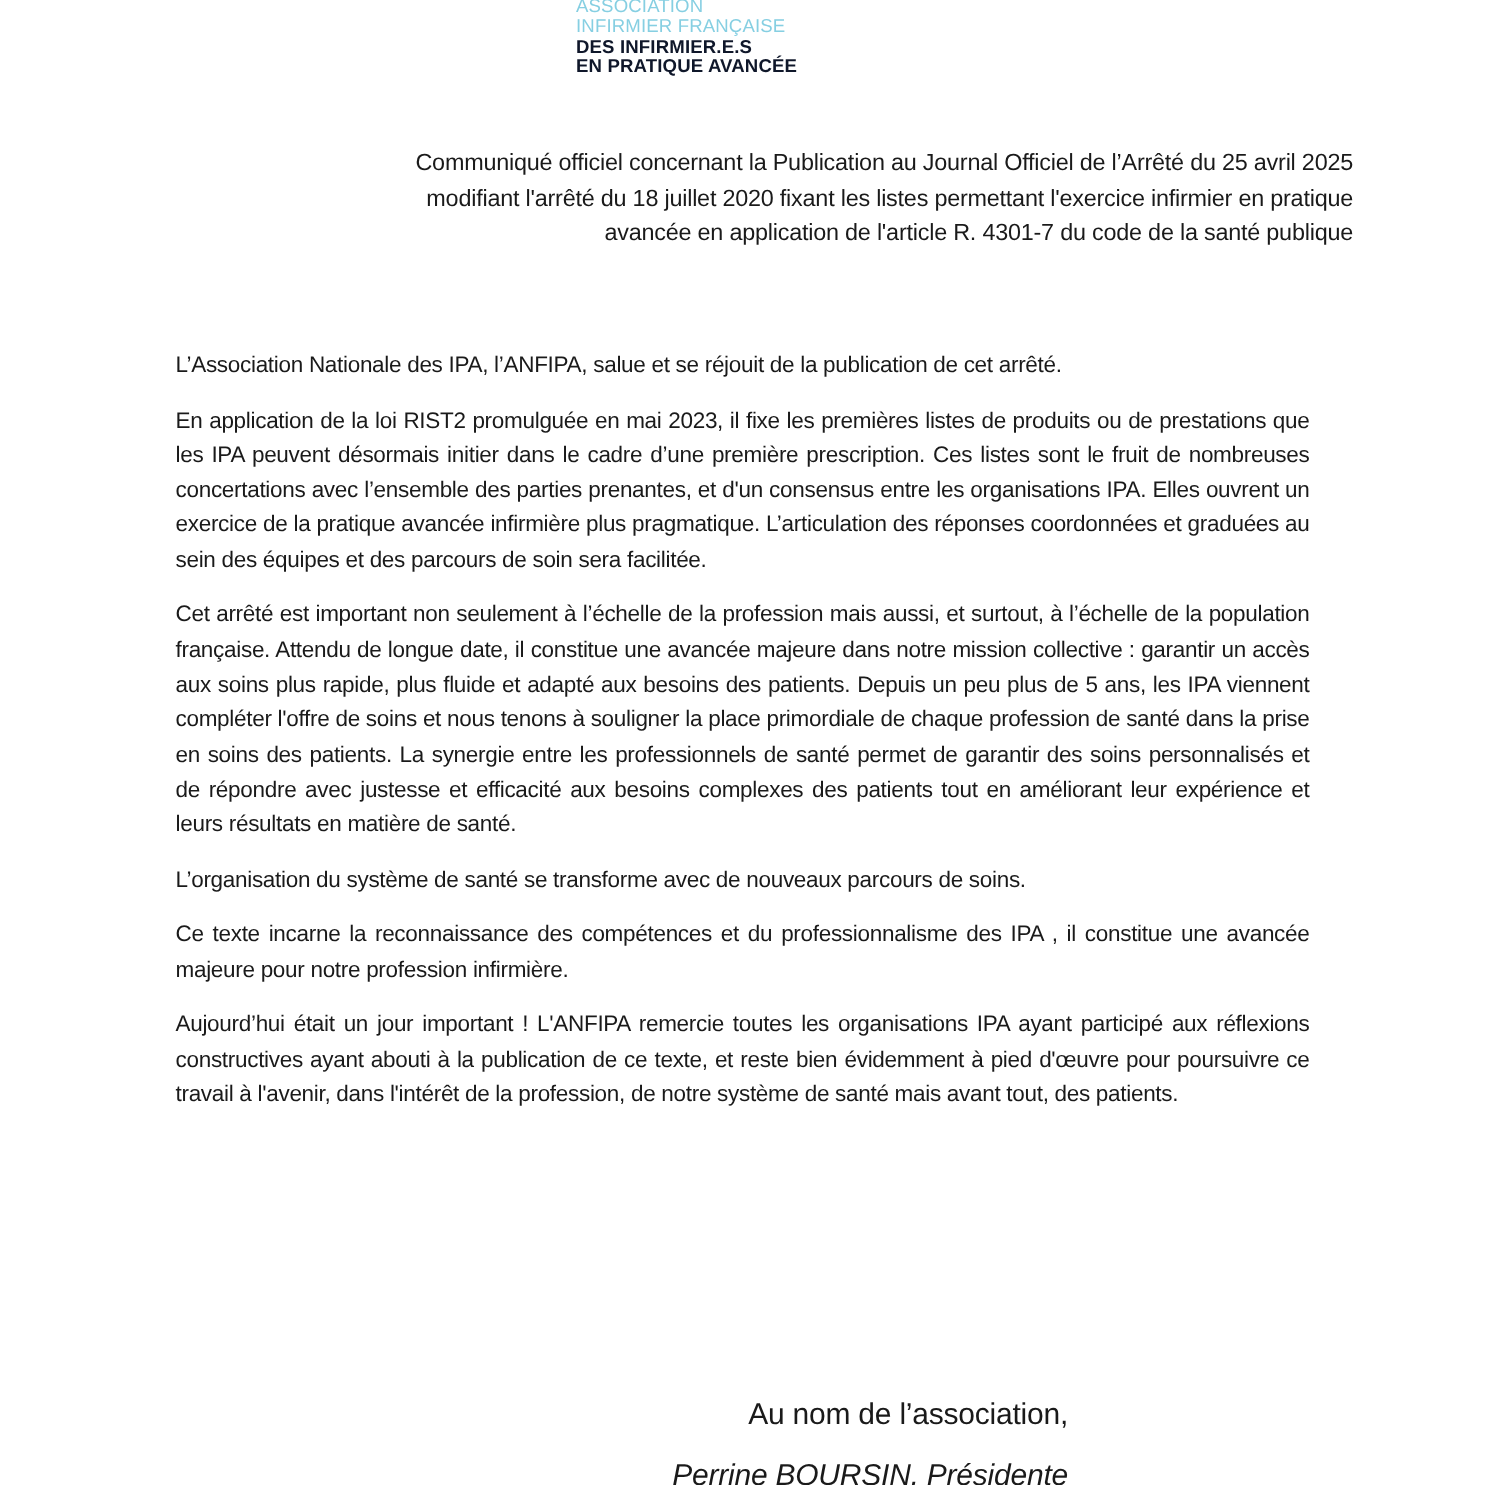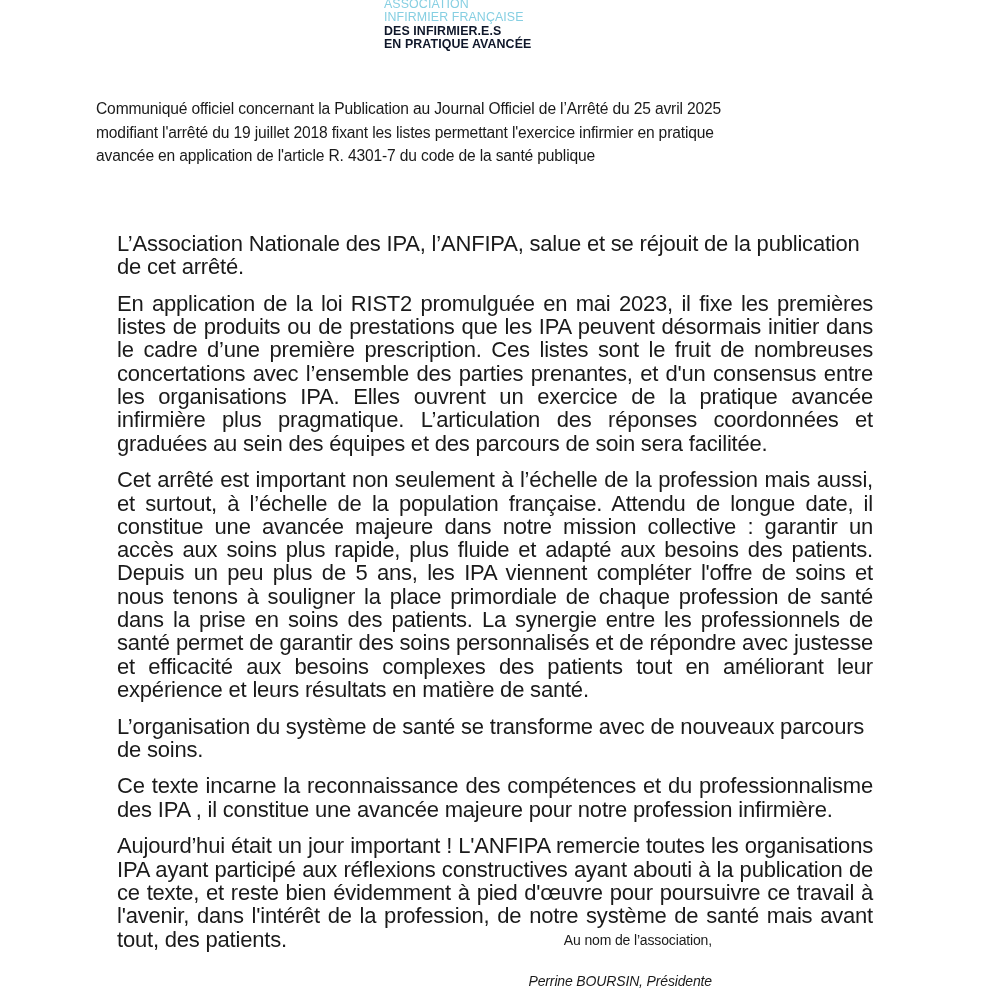--- a/index.html
+++ b/index.html
@@ -36,69 +36,69 @@
     white-space: nowrap;
   }
   .logo .bold {
     color: #0f172a;
     font-weight: bold;
     display: block;
     white-space: nowrap;
   }
   .title {
     position: absolute;
-    left: 96px;
+    left: 112px;
     width: 790px;
     top: 97px;
-    text-align: left;
+    text-align: right;
     font-size: 15.6px;
     line-height: 23.6px;
     letter-spacing: -0.15px;
   }
   .title span { display: block; white-space: nowrap; }
   .body {
     position: absolute;
     left: 117px;
     top: 232px;
     width: 756px;
-    font-size: 22px;
+    font-size: 15px;
     line-height: 23.3px;
     letter-spacing: -0.2px;
   }
   .body p {
     margin: 0 0 13.3px 0;
     text-align: justify;
   }
   .body p.left { text-align: left; }
   .sig {
     position: absolute;
     right: 118px;
     text-align: right;
-    font-size: 14px;
+    font-size: 20px;
     white-space: nowrap;
     letter-spacing: -0.15px;
   }
   .sig1 { top: 932px; }
   .sig2 { top: 973px; font-style: italic; }
 </style>
 </head>
 <body>
 
 <div class="page">
 
   <div class="logo">
     <span class="light">ASSOCIATION</span>
     <span class="light">INFIRMIER FRANÇAISE</span>
     <span class="bold">DES INFIRMIER.E.S</span>
     <span class="bold">EN PRATIQUE AVANCÉE</span>
   </div>
 
   <div class="title">
     <span>Communiqué officiel concernant la Publication au Journal Officiel de l’Arrêté du 25 avril 2025</span>
-    <span>modifiant l'arrêté du 19 juillet 2018 fixant les listes permettant l'exercice infirmier en pratique</span>
+    <span>modifiant l'arrêté du 18 juillet 2020 fixant les listes permettant l'exercice infirmier en pratique</span>
     <span>avancée en application de l'article R. 4301-7 du code de la santé publique</span>
   </div>
 
   <div class="body">
     <p class="left">L’Association Nationale des IPA, l’ANFIPA, salue et se réjouit de la publication de cet arrêté.</p>
     <p>En application de la loi RIST2 promulguée en mai 2023, il fixe les premières listes de produits ou de prestations que les IPA peuvent désormais initier dans le cadre d’une première prescription. Ces listes sont le fruit de nombreuses concertations avec l’ensemble des parties prenantes, et d'un consensus entre les organisations IPA. Elles ouvrent un exercice de la pratique avancée infirmière plus pragmatique. L’articulation des réponses coordonnées et graduées au sein des équipes et des parcours de soin sera facilitée.</p>
     <p>Cet arrêté est important non seulement à l’échelle de la profession mais aussi, et surtout, à l’échelle de la population française. Attendu de longue date, il constitue une avancée majeure dans notre mission collective : garantir un accès aux soins plus rapide, plus fluide et adapté aux besoins des patients. Depuis un peu plus de 5 ans, les IPA viennent compléter l'offre de soins et nous tenons à souligner la place primordiale de chaque profession de santé dans la prise en soins des patients. La synergie entre les professionnels de santé permet de garantir des soins personnalisés et de répondre avec justesse et efficacité aux besoins complexes des patients tout en améliorant leur expérience et leurs résultats en matière de santé.</p>
     <p class="left">L’organisation du système de santé se transforme avec de nouveaux parcours de soins.</p>
     <p>Ce texte incarne la reconnaissance des compétences et du professionnalisme des IPA , il constitue une avancée majeure pour notre profession infirmière.</p>
     <p>Aujourd’hui était un jour important ! L'ANFIPA remercie toutes les organisations IPA ayant participé aux réflexions constructives ayant abouti à la publication de ce texte, et reste bien évidemment à pied d'œuvre pour poursuivre ce travail à l'avenir, dans l'intérêt de la profession, de notre système de santé mais avant tout, des patients.</p>

